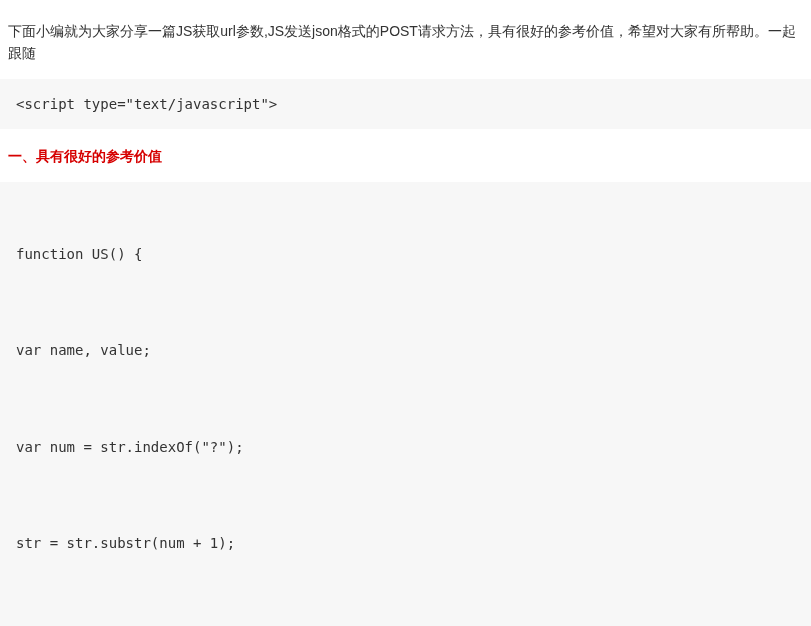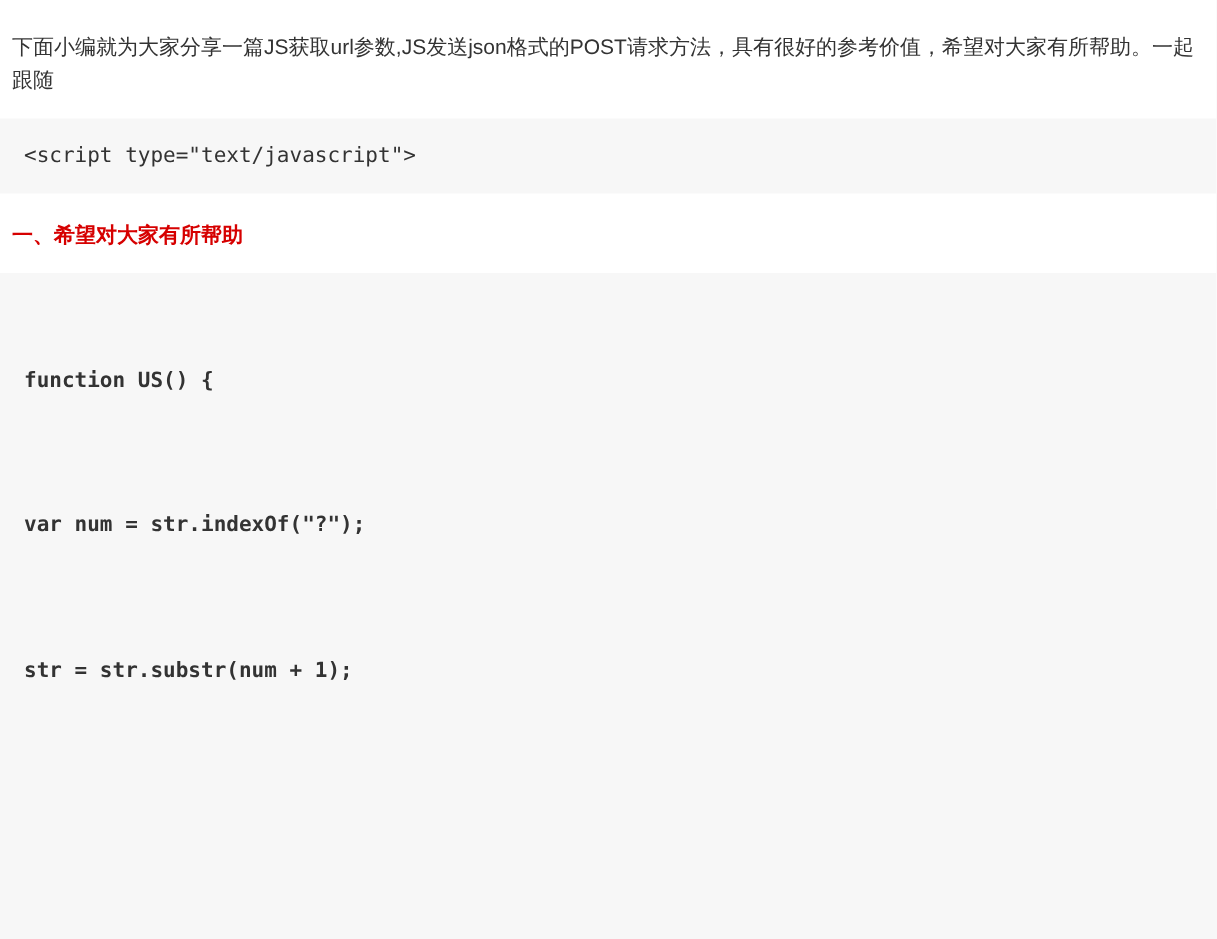--- a/index.html
+++ b/index.html
@@ -37,34 +37,34 @@
       font-family: SimSun, "宋体", monospace;
       font-size: 14px;
       color: #333;
       white-space: pre;
       overflow: hidden;
       line-height: 2.8;
     }
     .code-line {
       display: block;
       margin-bottom: 18px;
-      font-weight: bold;
     }
   </style>
 </head>
 <body>
 
 <div class="intro-text">下面小编就为大家分享一篇JS获取url参数,JS发送json格式的POST请求方法，具有很好的参考价值，希望对大家有所帮助。一起跟随</div>
 
 <div class="code-block">&lt;script type="text/javascript"&gt;</div>
 
-<div class="section-heading">一、希望对大家有所帮助</div>
+<div class="section-heading">一、具有很好的参考价值</div>
 
 <div class="code-block-large">
 <span class="code-line">function US() {</span>
+<span class="code-line">var name, value;</span>
 <span class="code-line">var num = str.indexOf("?");</span>
 <span class="code-line">str = str.substr(num + 1);</span>
 
 
 
 
 
 
 </div>
 

